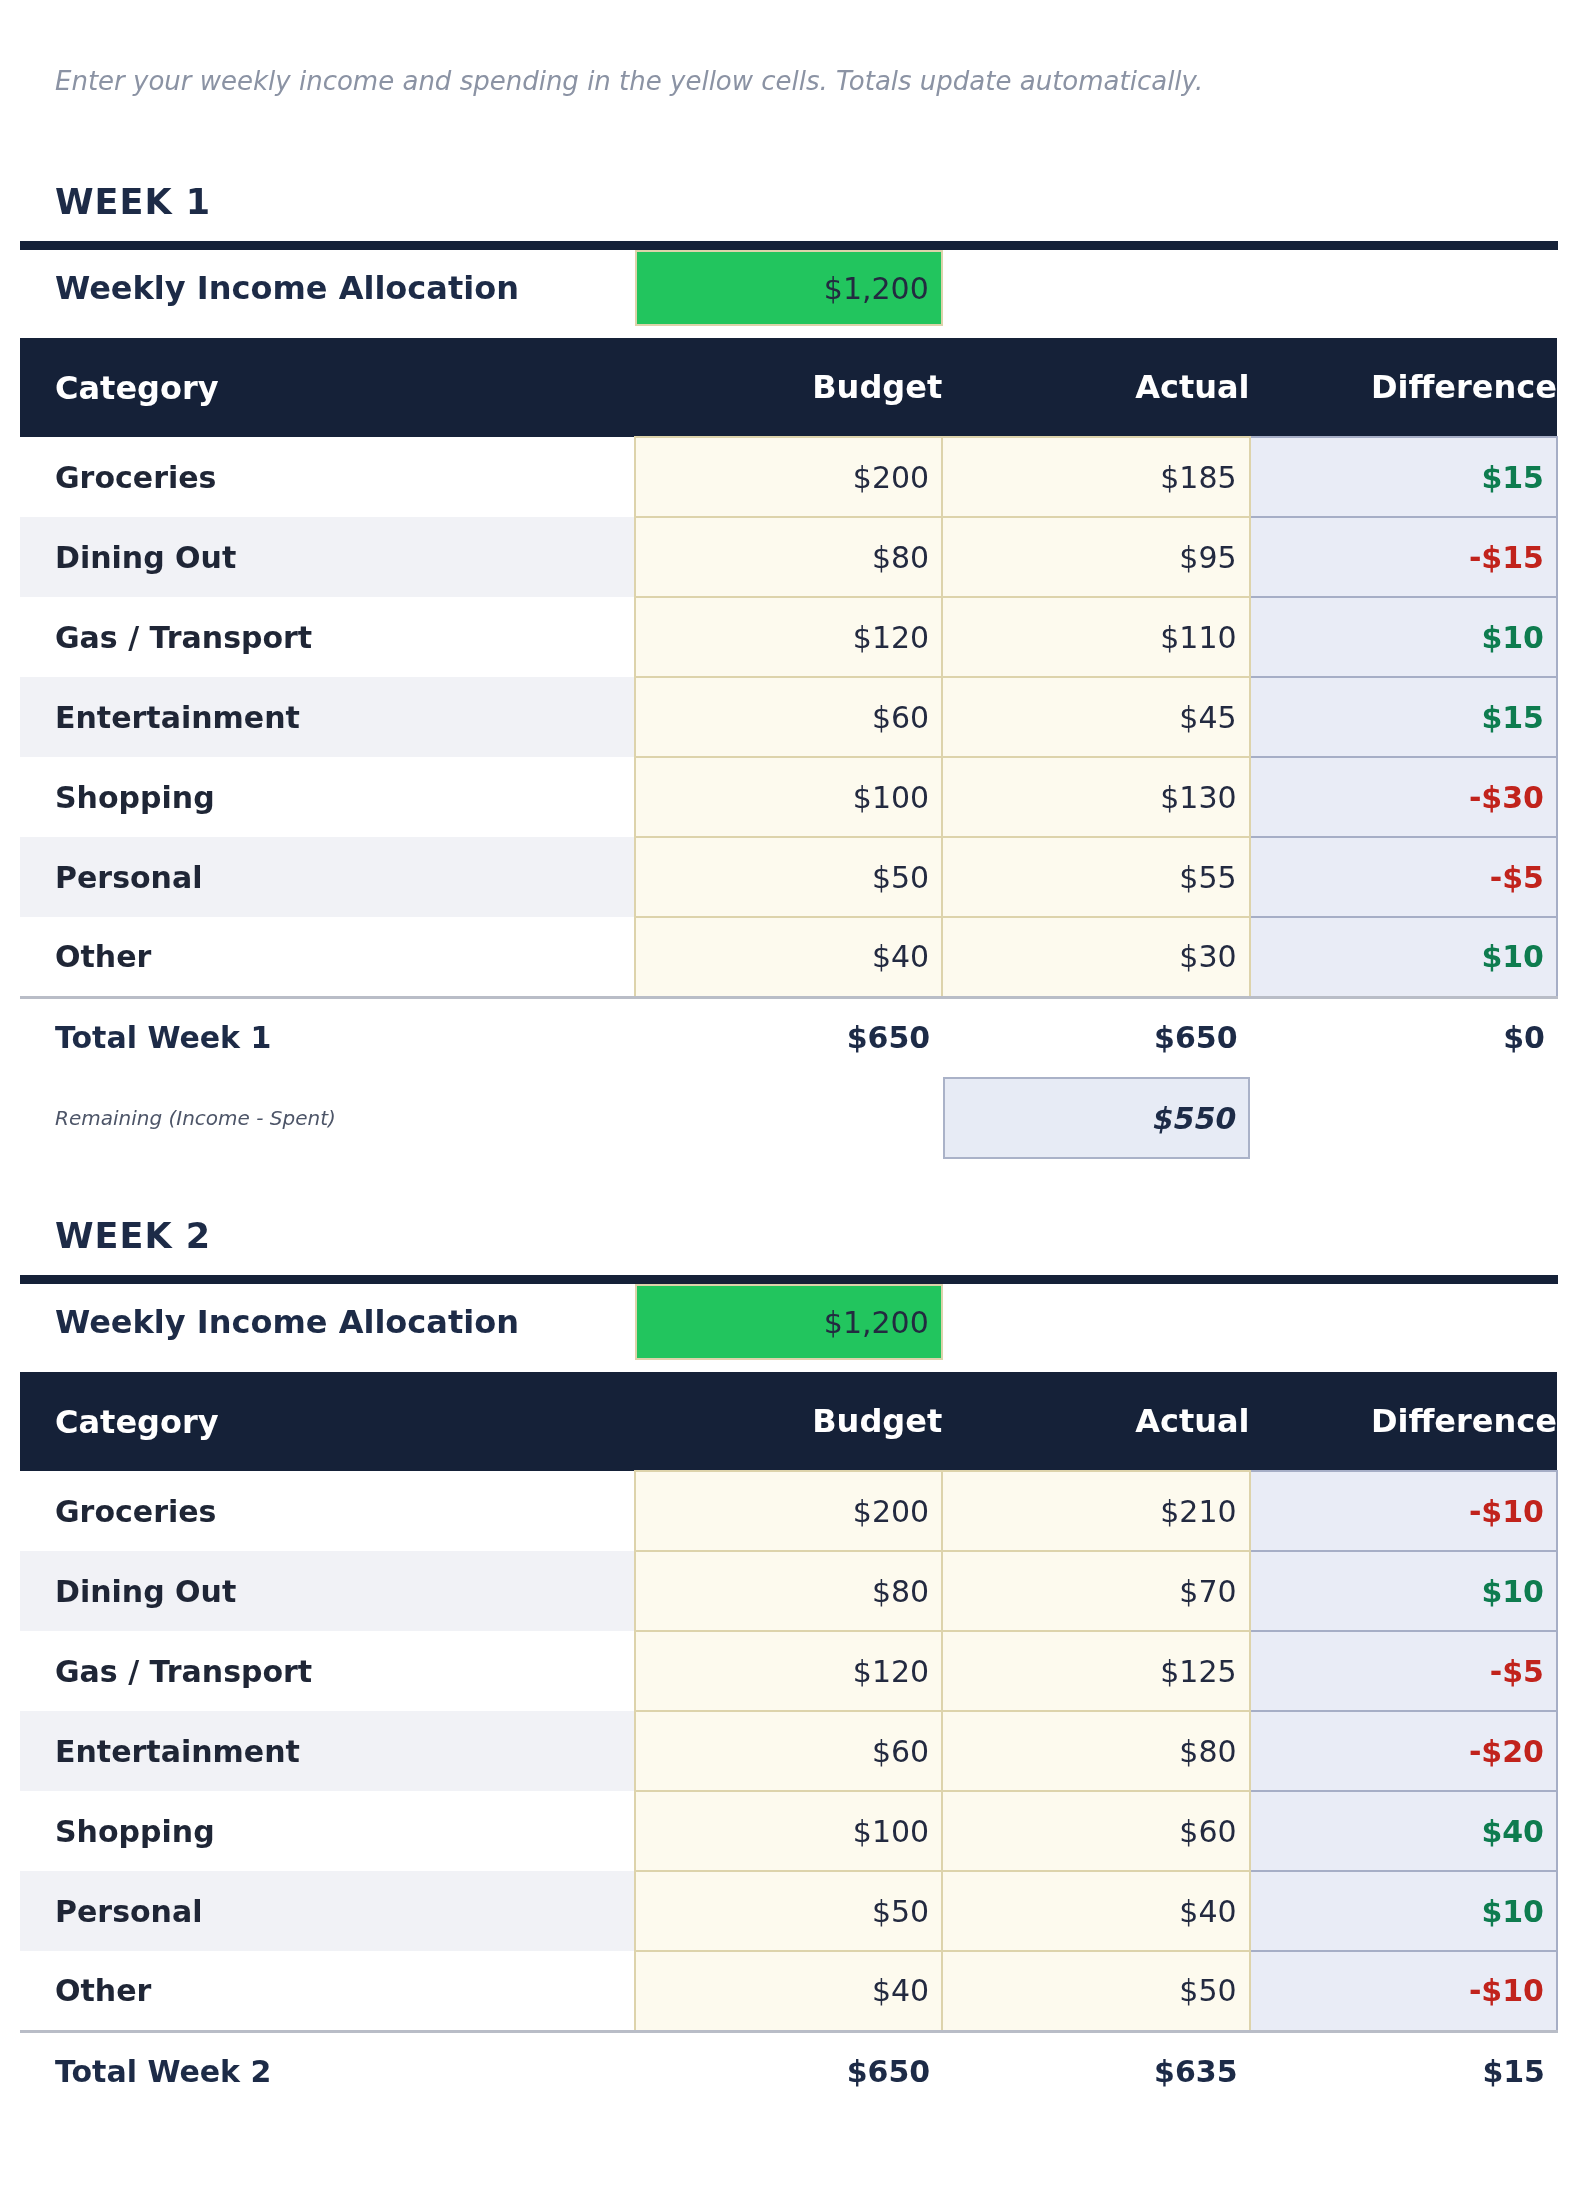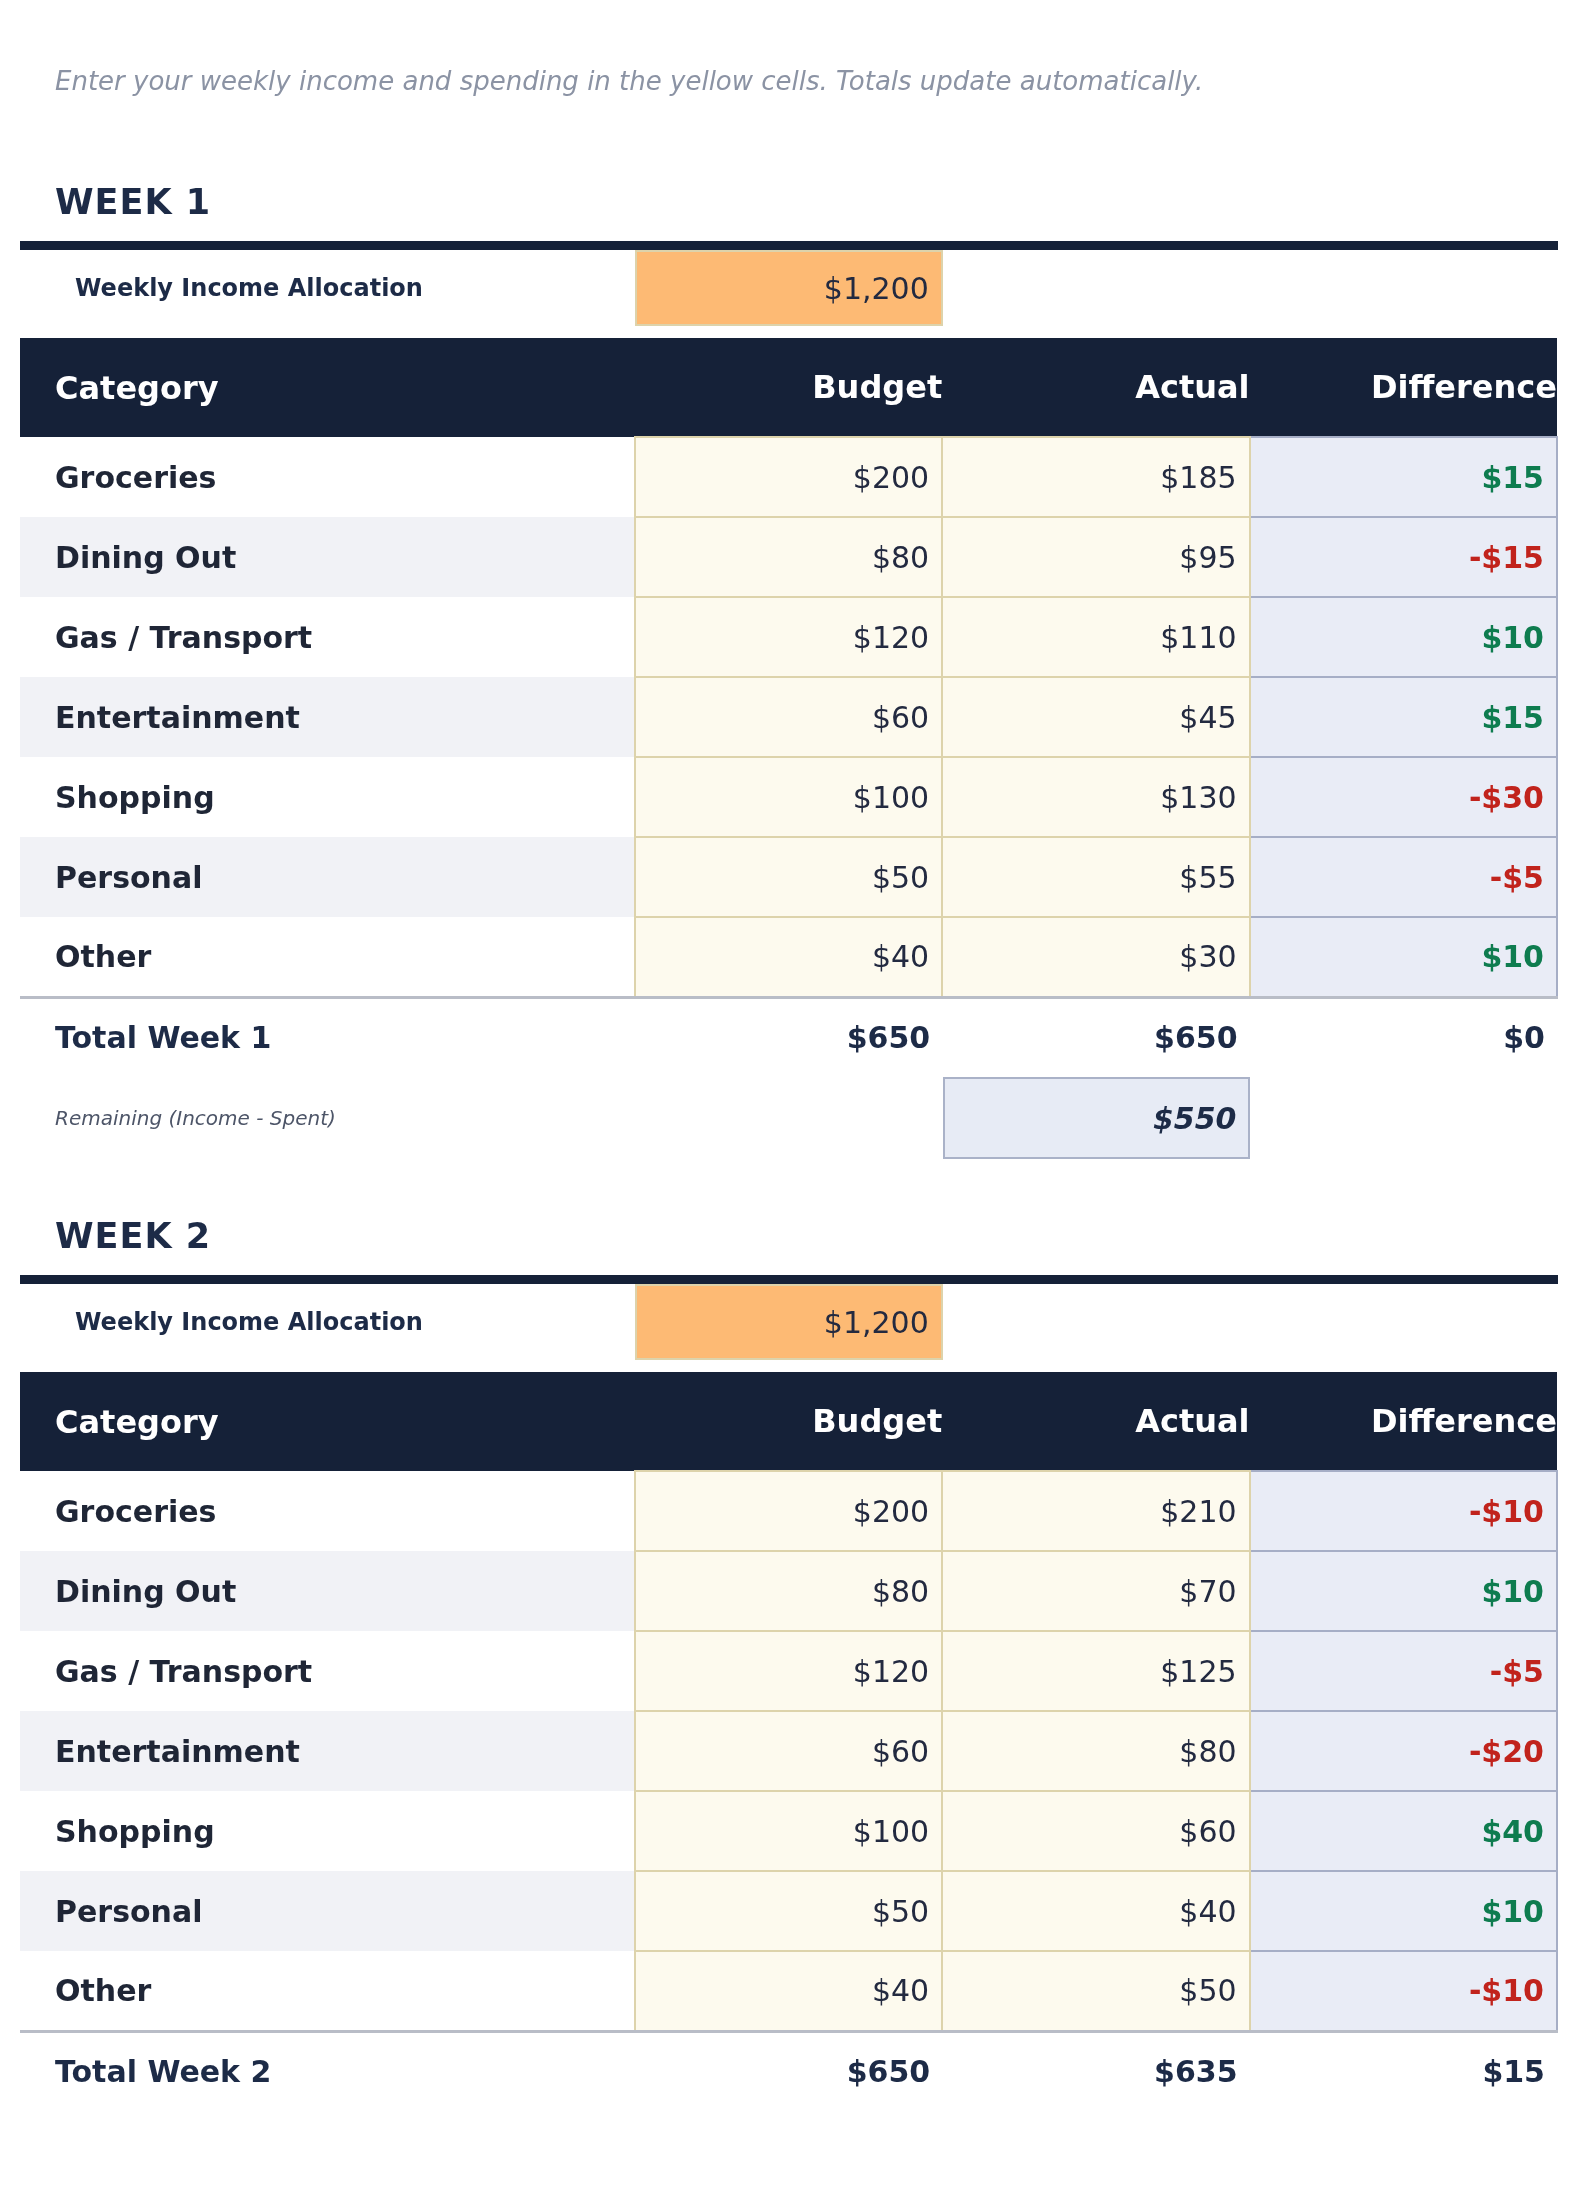--- a/index.html
+++ b/index.html
@@ -35,25 +35,25 @@
   .rule {
     margin-top: 18px;
     height: 9px;
     background: #152138;
   }
 
   .income-row { position: relative; height: 76px; }
   .income-label {
     position: absolute; left: 35px; top: 50%;
     transform: translateY(-50%);
-    font-size: 24px; font-weight: bold; color: #1d2b47; margin-left: 20px;
+    font-size: 32px; font-weight: bold; color: #1d2b47;
   }
   .income-cell {
     position: absolute; left: 40%; width: 20%; top: 0; bottom: 0;
-    background: #fdba74; border: 2px solid #ddd3ab;
+    background: #22c55e; border: 2px solid #ddd3ab;
     display: flex; align-items: center; justify-content: flex-end;
     padding-right: 12px;
     font-size: 30px; color: #232a40;
   }
 
   table.budget-table {
     width: 100%;
     margin-top: 12px;
     border-collapse: collapse;
     table-layout: fixed;

